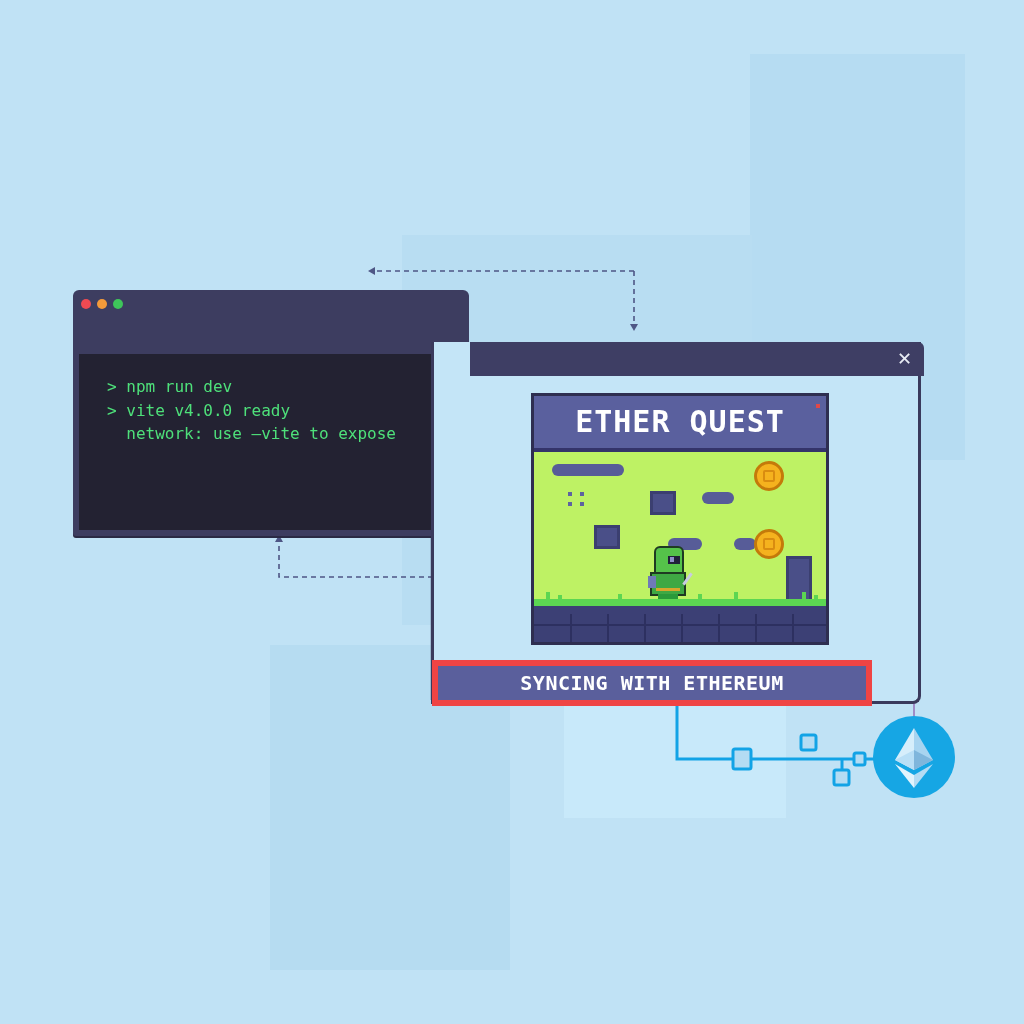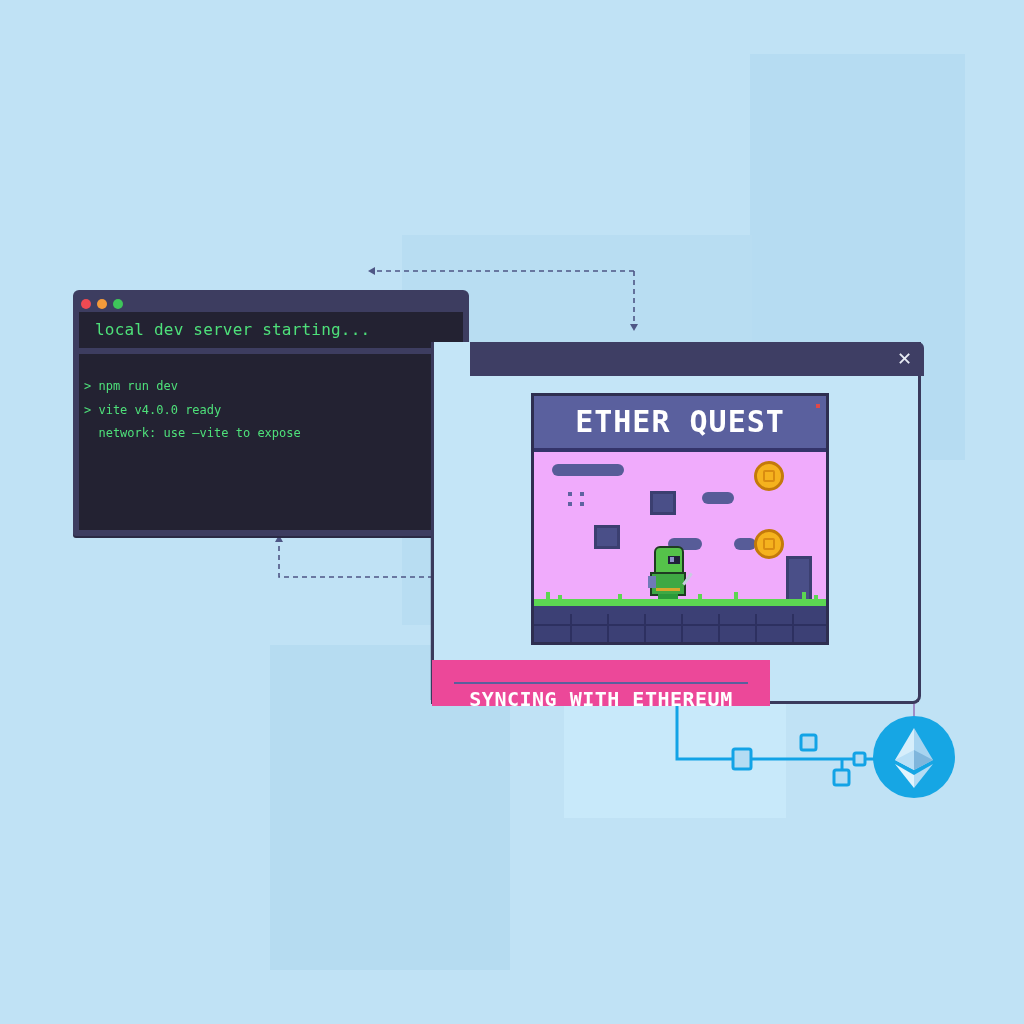--- a/index.html
+++ b/index.html
@@ -18,22 +18,22 @@
     box-shadow: 0 2px 0 #2a2a44;
   }
   .traffic { position: absolute; top: 9px; width: 10px; height: 10px; border-radius: 50%; }
   #terminal .title-bar {
     position: absolute; left: 6px; top: 22px; width: 384px; height: 36px;
     background: #232232; color: #4ee07a; font-size: 16px; line-height: 36px;
     padding-left: 16px; box-sizing: border-box; letter-spacing: 0.2px;
   }
   #terminal .body {
     position: absolute; left: 6px; top: 64px; width: 384px; height: 176px;
-    background: #232232; color: #4ee07a; font-size: 12px;
-    box-sizing: border-box; padding: 21px 0 0 5px;
+    background: #232232; color: #4ee07a; font-size: 16px;
+    box-sizing: border-box; padding: 21px 0 0 28px;
   }
   .term-line { height: 23.5px; line-height: 23.5px; white-space: pre; }
 
   
   #game-window {
     position: absolute; left: 431px; top: 342px; width: 490px; height: 362px;
     border: 3px solid #3a3a5c; border-top: none; border-radius: 0 0 8px 0;
     box-sizing: border-box; background: #c4e5f7;
   }
   #game-window .titlebar {
@@ -41,21 +41,21 @@
     background: #3e3e64; border-radius: 0 6px 0 0;
   }
   #close-btn {
     position: absolute; right: 12px; top: 6px; color: #e8ecf4; font-size: 18px;
     font-family: "DejaVu Sans", sans-serif; font-weight: bold; cursor: pointer;
   }
 
   
   #game-canvas {
     position: absolute; left: 531px; top: 393px; width: 298px; height: 252px;
-    background: #f0abfc; border: 3px solid #2e2e50; box-sizing: border-box;
+    background: #bef264; border: 3px solid #2e2e50; box-sizing: border-box;
     overflow: hidden;
     padding-left: 47px;
   }
   #game-header {
     position: absolute; left: 0; top: 0; width: 100%; height: 52px;
     background: #5a609e; border-bottom: 4px solid #34346a;
     color: #ffffff; font-size: 30px; font-weight: bold; text-align: center;
     line-height: 52px; letter-spacing: 1px;
     font-family: "DejaVu Sans Mono", monospace;
   }
@@ -75,22 +75,22 @@
   }
   #grass {
     position: absolute; left: 0; bottom: 28px; width: 100%; height: 12px;
     background: #5cd652; border-bottom: 3px solid #3ba23a;
   }
   .tuft { position: absolute; width: 4px; background: #5cd652; }
   .ground-col { position: absolute; bottom: 0; width: 2px; height: 28px; background: #2d3060; }
 
   
   #status-banner {
-    position: absolute; left: 432px; top: 660px; width: 338px; height: 46px;
-    background: #ec4899; box-sizing: border-box; padding: 22px;
+    position: absolute; left: 432px; top: 660px; width: 440px; height: 46px;
+    background: #ef4444; box-sizing: border-box; padding: 6px;
   }
   #status-banner .inner {
     width: 100%; height: 100%; background: #5a5f9c; color: #ffffff;
     text-align: center; line-height: 34px; font-size: 20px; font-weight: bold;
     letter-spacing: 0.5px;
   }
 
   
   #eth-icon {
     position: absolute; left: 873px; top: 716px; width: 82px; height: 82px;
@@ -133,21 +133,20 @@
     <rect x="834" y="770" width="15" height="15" rx="2"></rect>
     <rect x="854" y="753" width="11" height="12" rx="2"></rect>
   </g>
   <line x1="914" y1="703" x2="914" y2="717" stroke="#9f8cc8" stroke-width="2"></line>
 </svg>
 
 <div id="terminal">
   <span class="traffic" style="left:8px;background:#ef4a52;"></span>
   <span class="traffic" style="left:24px;background:#f39a3a;"></span>
   <span class="traffic" style="left:40px;background:#3ec55a;"></span>
-  <div class="title-bar">local dev server starting...</div>
   <div class="body">
     <div class="term-line">&gt; npm run dev</div>
     <div class="term-line">&gt; vite v4.0.0 ready</div>
     <div class="term-line">  network: use —vite to expose</div>
   </div>
 </div>
 
 <div id="game-window">
   <div class="titlebar">
     <span id="close-btn">✕</span>

